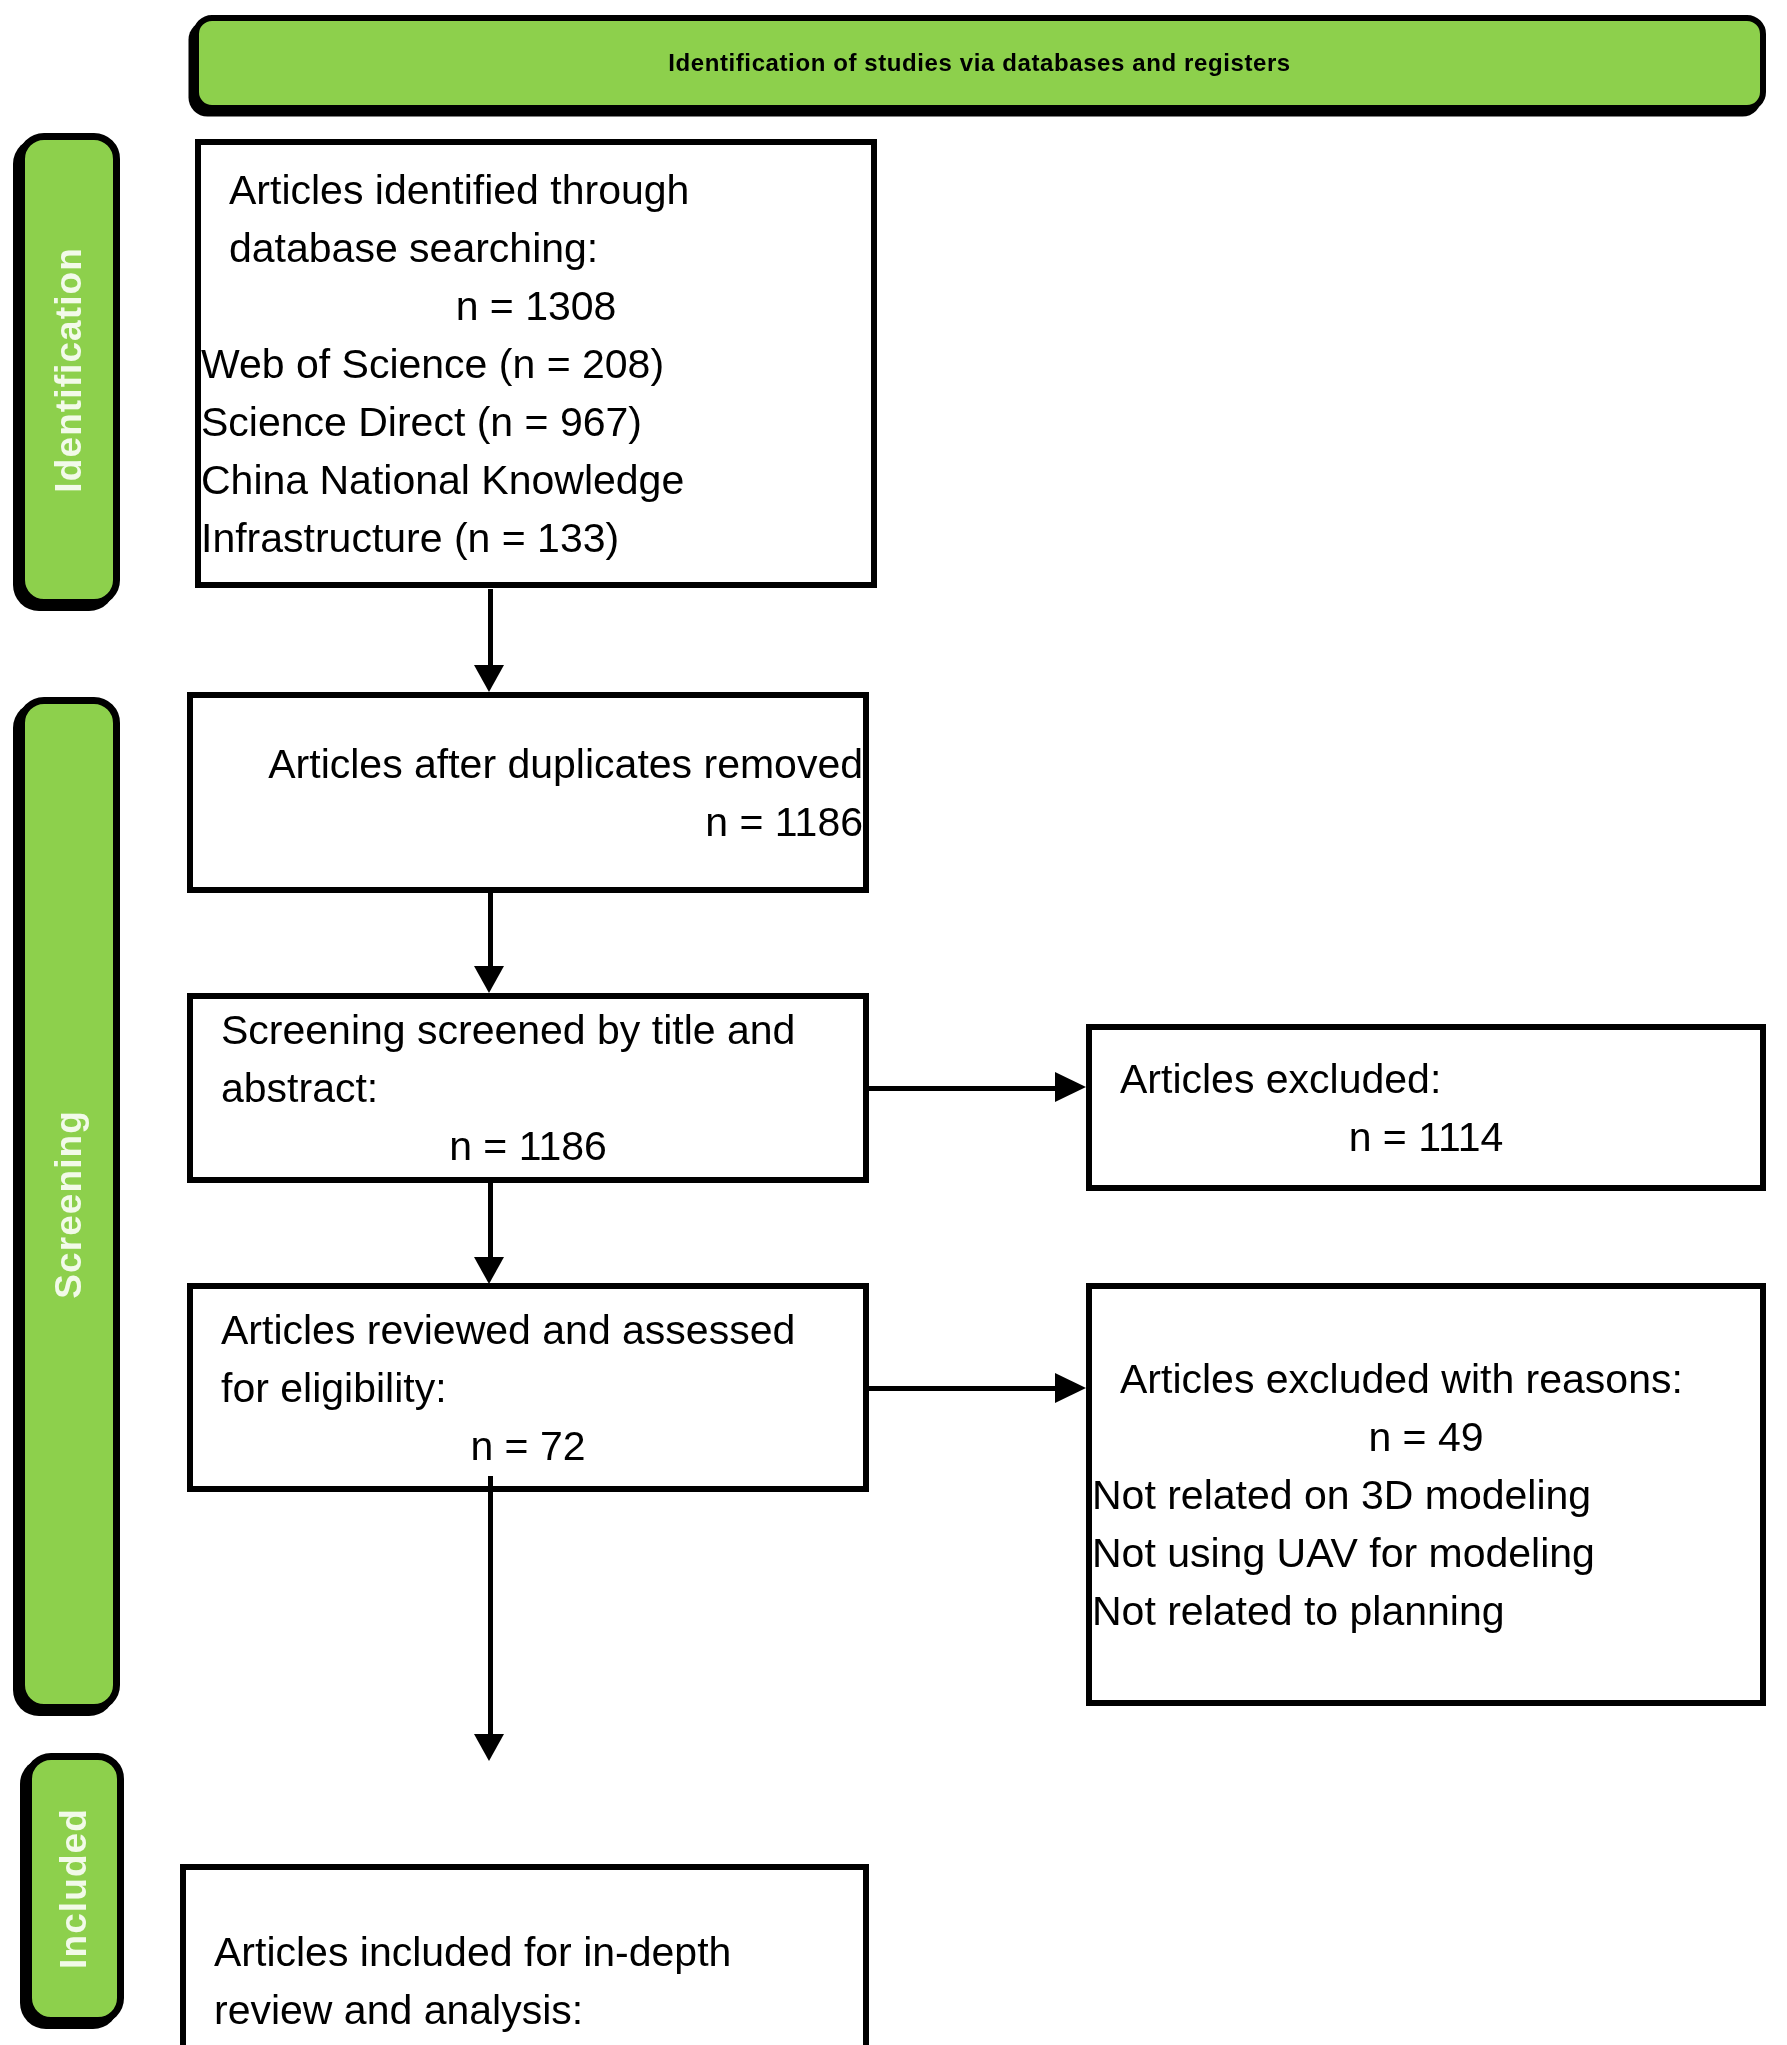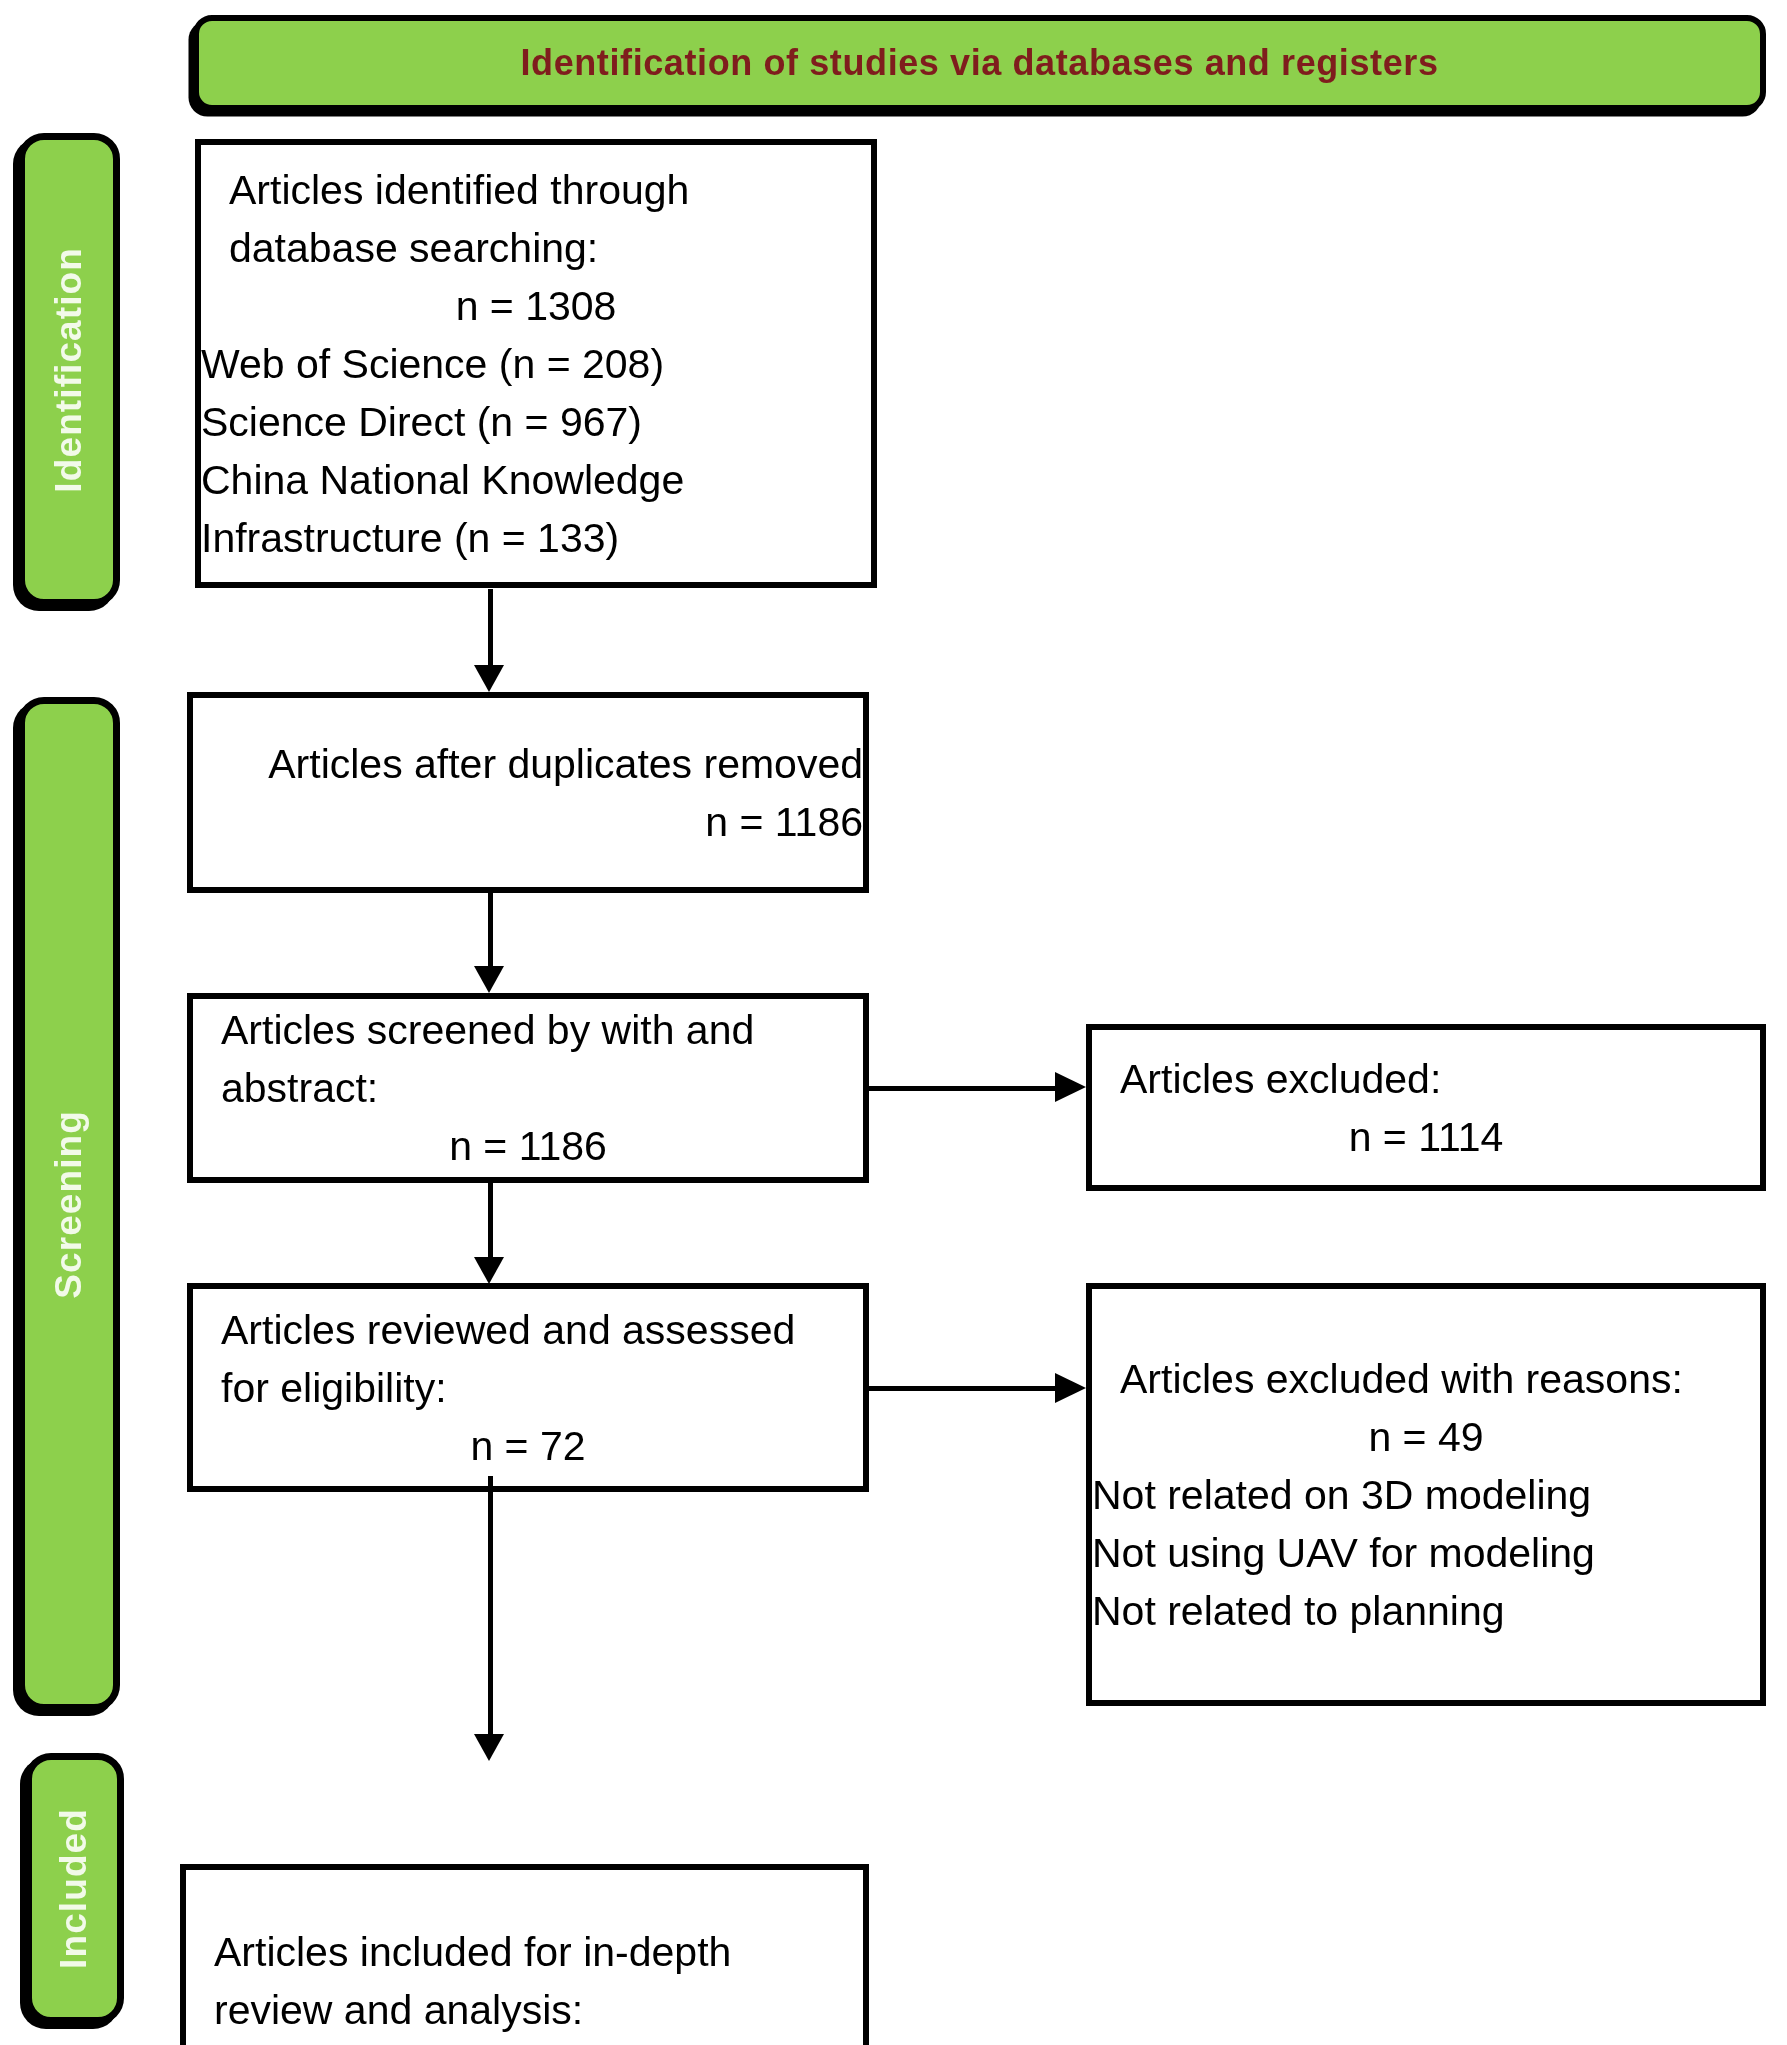--- a/index.html
+++ b/index.html
@@ -6,21 +6,21 @@
   body{font-family:"Liberation Sans",sans-serif;}
   #canvas{position:relative;width:1787px;height:2046px;background:#ffffff;overflow:hidden;}
 
   
   .banner{
     position:absolute;left:193px;top:14.5px;width:1573px;height:96px;
     background:#8DD04C;border:6.7px solid #000;border-radius:19px;
     box-shadow:-4.5px 5.6px 0 #000;box-sizing:border-box;
     display:flex;align-items:center;justify-content:center;
   }
-  .banner .banner-text{font-weight:bold;font-size:36px;color:#7f1d1d;letter-spacing:0.6px;text-align:center;}
+  .banner .banner-text{font-weight:bold;font-size:24px;color:#000000;letter-spacing:0.6px;text-align:center;}
 
   .stage{
     position:absolute;background:#8DD04C;border:7.3px solid #000;border-radius:26px;
     box-shadow:-5px 5px 0 #000;box-sizing:border-box;
     display:flex;align-items:center;justify-content:center;
   }
   .stage .vtext{
     writing-mode:vertical-rl;transform:rotate(180deg);
     font-weight:bold;font-size:37px;color:#F2FAE9;letter-spacing:1.1px;
   }
@@ -84,21 +84,21 @@
     <div class="line indent">China National Knowledge</div>
     <div class="line indent">Infrastructure (n = 133)</div>
   </div>
 
   <div class="box" id="box-duplicates">
     <div class="line left">Articles after duplicates removed</div>
     <div class="line center">n = 1186</div>
   </div>
 
   <div class="box" id="box-screened">
-    <div class="line left">Articles screened by with and</div>
+    <div class="line left">Screening screened by title and</div>
     <div class="line left">abstract:</div>
     <div class="line center">n = 1186</div>
   </div>
 
   <div class="box" id="box-reviewed">
     <div class="line left">Articles reviewed and assessed</div>
     <div class="line left">for eligibility:</div>
     <div class="line center">n = 72</div>
   </div>
 

